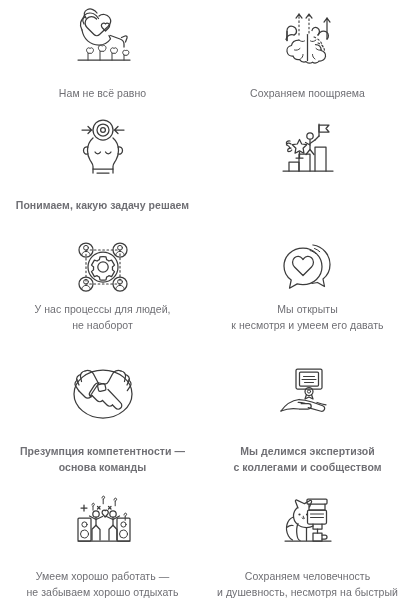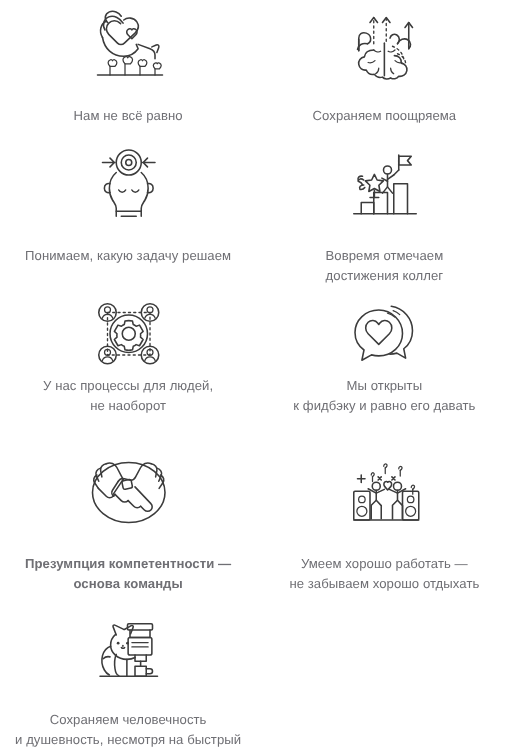--- a/index.html
+++ b/index.html
@@ -53,21 +53,21 @@
     font-size: 10.5px;
     line-height: 15.5px;
     color: #6f6f74;
     letter-spacing: 0.05px;
     max-width: 196px;
     white-space: pre-line;
   }
 
   
   .r1 .value-caption { margin-top: 14px; }
-  .r2 .value-caption { margin-top: 16px; }
+  .r2 .value-caption { margin-top: 16px; font-weight: bold; }
   .r3 .value-caption { margin-top: 2px; }
   .r4 .value-caption { margin-top: 17px; font-weight: bold; }
   .r5 .value-caption { margin-top: 17px; }
 
   .ln {
     fill: none;
     stroke: #3c3c3c;
     stroke-width: 1.25;
     stroke-linecap: round;
     stroke-linejoin: round;
@@ -174,22 +174,20 @@
         <path class="ln" d="M50 20V8"></path>
         <path class="ln" d="M50 9h10l-3 3.5L60 16H50z"></path>
         <path class="ln" d="M30.5 23.5l2.2 4.5 5 .7-3.6 3.5.85 5-4.45-2.35-4.45 2.35.85-5-3.6-3.5 5-.7z"></path>
         <path class="ln" d="M30.5 36v6"></path>
         <path class="ln" d="M27 42h7"></path>
         <path class="ln" d="M22 28c-2-1.5-4-1-4.5 1 2 .5 3 1.5 3.5 3"></path>
         <path class="ln" d="M21 25c-2.5-.5-4 1-3.5 3"></path>
         <path class="ln" d="M22 32c-2.5 0-4 1.5-3 3.5 1.8.3 3-.3 3.8-1.5"></path>
       </svg>
     </div>
-    <div class="value-caption">Вовремя отмечаем
-достижения коллег</div>
   </div>
 
   <div class="value-card r3">
     <div class="value-icon">
       <svg viewBox="0 0 78 66" xmlns="http://www.w3.org/2000/svg">
         <path class="ln-dot" d="M22 16h34v34H22z"></path>
         <circle class="ln" cx="39" cy="33" r="15"></circle>
         <path class="ln" d="M39 22.5c-1 0-2 .1-3 .35l-.6 2.8a8.6 8.6 0 0 0-2.3 1.35l-2.7-.9-2.9 5 2.1 1.9a8.6 8.6 0 0 0 0 2.7l-2.1 1.9 2.9 5 2.7-.9a8.6 8.6 0 0 0 2.3 1.35l.6 2.8a12 12 0 0 0 6 0l.6-2.8a8.6 8.6 0 0 0 2.3-1.35l2.7.9 2.9-5-2.1-1.9a8.6 8.6 0 0 0 0-2.7l2.1-1.9-2.9-5-2.7.9a8.6 8.6 0 0 0-2.3-1.35l-.6-2.8c-1-.25-2-.35-3-.35z"></path>
         <circle class="ln" cx="39" cy="33" r="5.2"></circle>
         <circle class="ln" cx="22" cy="16" r="7"></circle>
@@ -214,21 +212,21 @@
     <div class="value-icon">
       <svg viewBox="0 0 78 66" xmlns="http://www.w3.org/2000/svg">
         <path class="ln" d="M44 11c10 1.5 17 10 17 19.5 0 6-2.5 11-7 14.5l1.5 7.5-7-4c-1.8.5-3.7.8-5.6.8"></path>
         <path class="ln" d="M34 14C23.5 14 15 22 15 32c0 5.8 2.8 10.8 7.2 14l-1.7 8.2 7.7-4.3c1.8.5 3.7.8 5.8.8 10.5 0 19-8 19-18S44.5 14 34 14z"></path>
         <path class="ln" d="M34 41.5 25.5 33c-2.6-2.6-2.6-6.8 0-9.2 2.3-2.2 5.8-1.8 7.6.6l.9 1.2.9-1.2c1.8-2.4 5.3-2.8 7.6-.6 2.6 2.4 2.6 6.6 0 9.2z"></path>
         <path class="ln-thin" d="M41 16.5c2.2.6 4.2 1.7 5.8 3.2"></path>
         <path class="ln-thin" d="M45.5 14.5c2 .7 3.8 1.8 5.3 3.2"></path>
       </svg>
     </div>
     <div class="value-caption">Мы открыты
-к фидбэку и равно его давать</div>
+к несмотря и умеем его давать</div>
   </div>
 
   <div class="value-card r4">
     <div class="value-icon">
       <svg viewBox="0 0 78 66" xmlns="http://www.w3.org/2000/svg">
         <path class="ln" d="M39 9c-16 0-29 11-29 24s13 24 29 24 29-11 29-24S55 9 39 9z"></path>
         <path class="ln" d="M21 10c-3 .5-5 3-4.5 5.5l1 5"></path>
         <path class="ln" d="M16.5 13.5c-3 1-4.5 3.5-3.5 6l2 4.5"></path>
         <path class="ln" d="M13.5 19c-2.5 1.5-3.2 4-1.8 6.2l3 4.5"></path>
         <path class="ln" d="M21 10c3.5-1.5 7 0 8.5 3l5 9.5"></path>
@@ -242,20 +240,39 @@
         <path class="ln" d="M57 10c-3.5-1.5-7 0-8.5 3l-4 7.5c-1 2-3 3-5 2.5l-4-1c-2-.5-4 .5-5 2.2"></path>
         <path class="ln" d="M30.5 24.2l-4.5 7c-1 1.6-.6 3.7 1 4.8"></path>
         <path class="ln" d="M34.5 22.5l-8 12"></path>
         <rect class="ln" x="34" y="23" width="7.5" height="7" rx="1.5" transform="rotate(-12 37.75 26.5)"></rect>
       </svg>
     </div>
     <div class="value-caption">Презумпция компетентности —
 основа команды</div>
   </div>
 
+  <div class="value-card r4">
+    <div class="value-icon">
+      <svg viewBox="0 0 78 66" xmlns="http://www.w3.org/2000/svg">
+        <rect class="ln" x="27" y="8" width="26" height="20" rx="1.5"></rect>
+        <rect class="ln" x="30.5" y="11" width="19" height="14" rx="1"></rect>
+        <path class="ln-thin" d="M34.5 15.5h11M33 18.5h14M35.5 21.5h9"></path>
+        <circle class="ln" cx="40" cy="30.5" r="4"></circle>
+        <circle class="ln-thin" cx="40" cy="30.5" r="1.6"></circle>
+        <path class="ln" d="M37.5 33.5 36 38l4-2 4 2-1.5-4.5"></path>
+        <path class="ln" d="M12 50c4.5-6.5 10.5-10.5 18-11.5"></path>
+        <path class="ln" d="M12 50c6-2.5 12-3 18-2h9c2 0 3.2-1.2 3.2-2.7 0-1.5-1.2-2.6-3-2.6h-7"></path>
+        <path class="ln" d="M30 38.5c4 0 8.5 1 13 2.5l10 3.5c2 .7 3 2.2 2.5 3.8-.5 1.6-2.3 2.3-4.3 1.7l-12-3.4"></path>
+        <path class="ln" d="M36 42.4c-2-.6-4.5-1-6.8-1"></path>
+        <path class="ln" d="M48 41.5c3.5 1.2 6.5 2 9 2.3"></path>
+      </svg>
+    </div>
+    <div class="value-caption">Мы делимся экспертизой
+с коллегами и сообществом</div>
+  </div>
 
   <div class="value-card r5">
     <div class="value-icon">
       <svg viewBox="0 0 78 66" xmlns="http://www.w3.org/2000/svg">
         <path class="ln" d="M14 55h52"></path>
         <rect class="ln" x="14" y="32" width="13" height="23" rx="1"></rect>
         <circle class="ln-thin" cx="20.5" cy="38.5" r="2.6"></circle>
         <circle class="ln-thin" cx="20.5" cy="48" r="4"></circle>
         <rect class="ln" x="53" y="32" width="13" height="23" rx="1"></rect>
         <circle class="ln-thin" cx="59.5" cy="38.5" r="2.6"></circle>

